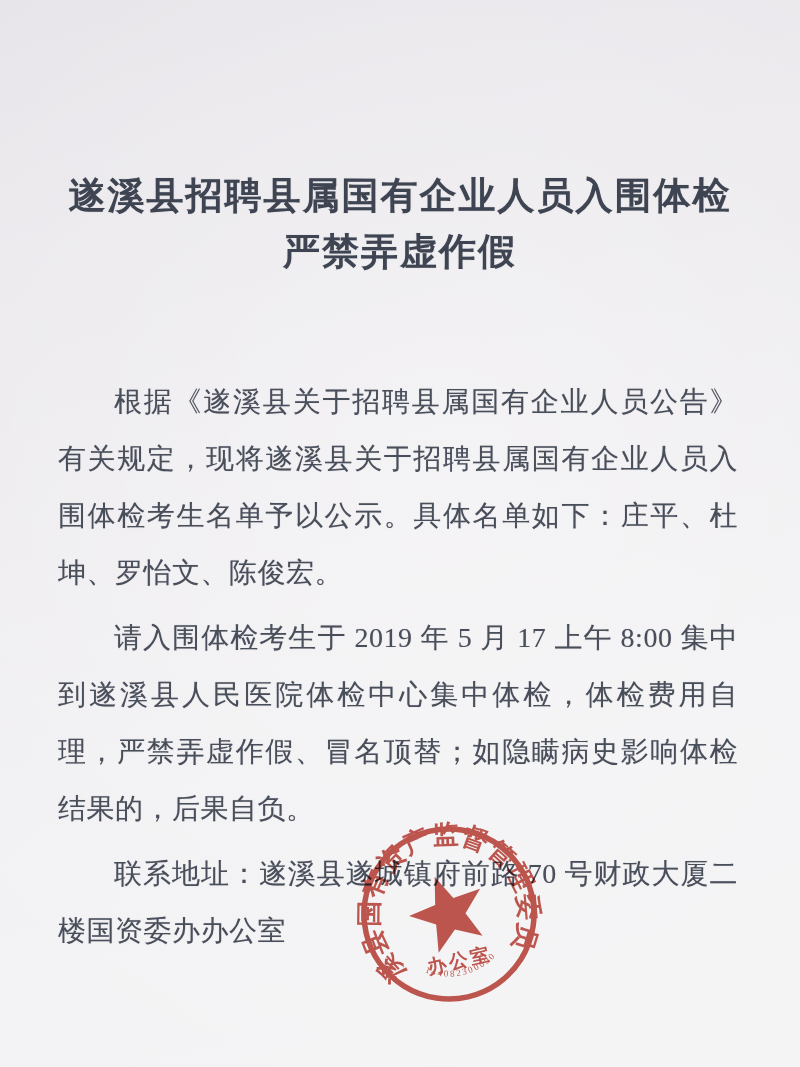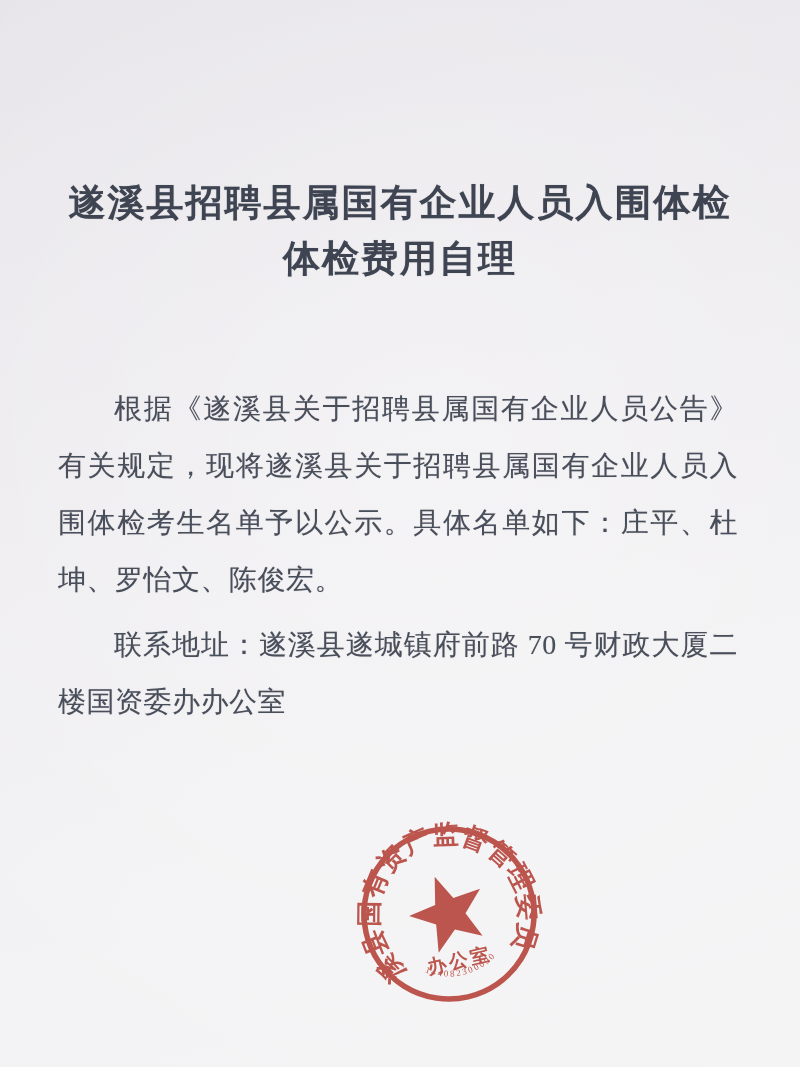--- a/index.html
+++ b/index.html
@@ -8,21 +8,21 @@
     font-family: "Liberation Serif", "DejaVu Serif", serif;
   }
   .page {
     position: relative; width: 800px; height: 1067px;
     background:
       radial-gradient(ellipse 120% 90% at 55% 45%, rgba(255,255,255,0.35), rgba(255,255,255,0) 70%),
       linear-gradient(165deg, #e7e5e9 0%, #edebee 35%, #f2f1f3 70%, #f5f4f5 100%);
   }
   .doc { position: absolute; left: 0; top: 0; width: 800px; height: 1067px; color: #494e5b; }
   .title {
-    margin: 15px; padding-top: 160px; text-align: center;
+    margin: 8px; padding-top: 160px; text-align: center;
     font-size: 37px; font-weight: bold; line-height: 56px;
     color: #3e4451; letter-spacing: 2px;
     text-shadow: 0 0 1px rgba(62,68,81,0.35);
   }
   .title .tl { display: block; }
   .bodytext {
     margin: 93px 54px 0 50px;
     font-size: 28px; line-height: 57px; text-align: justify;
     letter-spacing: 0.5px;
     text-shadow: 0 0 1px rgba(73,78,91,0.30);
@@ -43,25 +43,26 @@
   .serial-text { font-size: 9px; letter-spacing: 2px; }
 </style>
 </head>
 <body>
 
 <div class="page">
   <div class="doc">
 
     <h1 class="title">
       <span class="tl">遂溪县招聘县属国有企业人员入围体检</span>
-      <span class="tl">体检费用自理</span>
+      <span class="tl">严禁弄虚作假</span>
     </h1>
 
     <div class="bodytext">
       <p>根据《遂溪县关于招聘县属国有企业人员公告》有关规定，现将遂溪县关于招聘县属国有企业人员入围体检考生名单予以公示。具体名单如下：庄平、杜坤、罗怡文、陈俊宏。</p>
+      <p>请入围体检考生于 2019 年 5 月 17 上午 8:00 集中到遂溪县人民医院体检中心集中体检，体检费用自理，严禁弄虚作假、冒名顶替；如隐瞒病史影响体检结果的，后果自负。</p>
       <p>联系地址：遂溪县遂城镇府前路 70 号财政大厦二楼国资委办办公室</p>
     </div>
 
     <div class="seal">
       <svg viewBox="0 0 200 200">
         <defs>
           <path id="arcTop" d="M 42,141 A 71,71 0 1 1 158,141" fill="none"></path>
           <path id="arcBottom" d="M 40,124 A 66,66 0 0 0 160,124" fill="none"></path>
         </defs>
         <circle class="ring" cx="100" cy="100" r="85"></circle>

